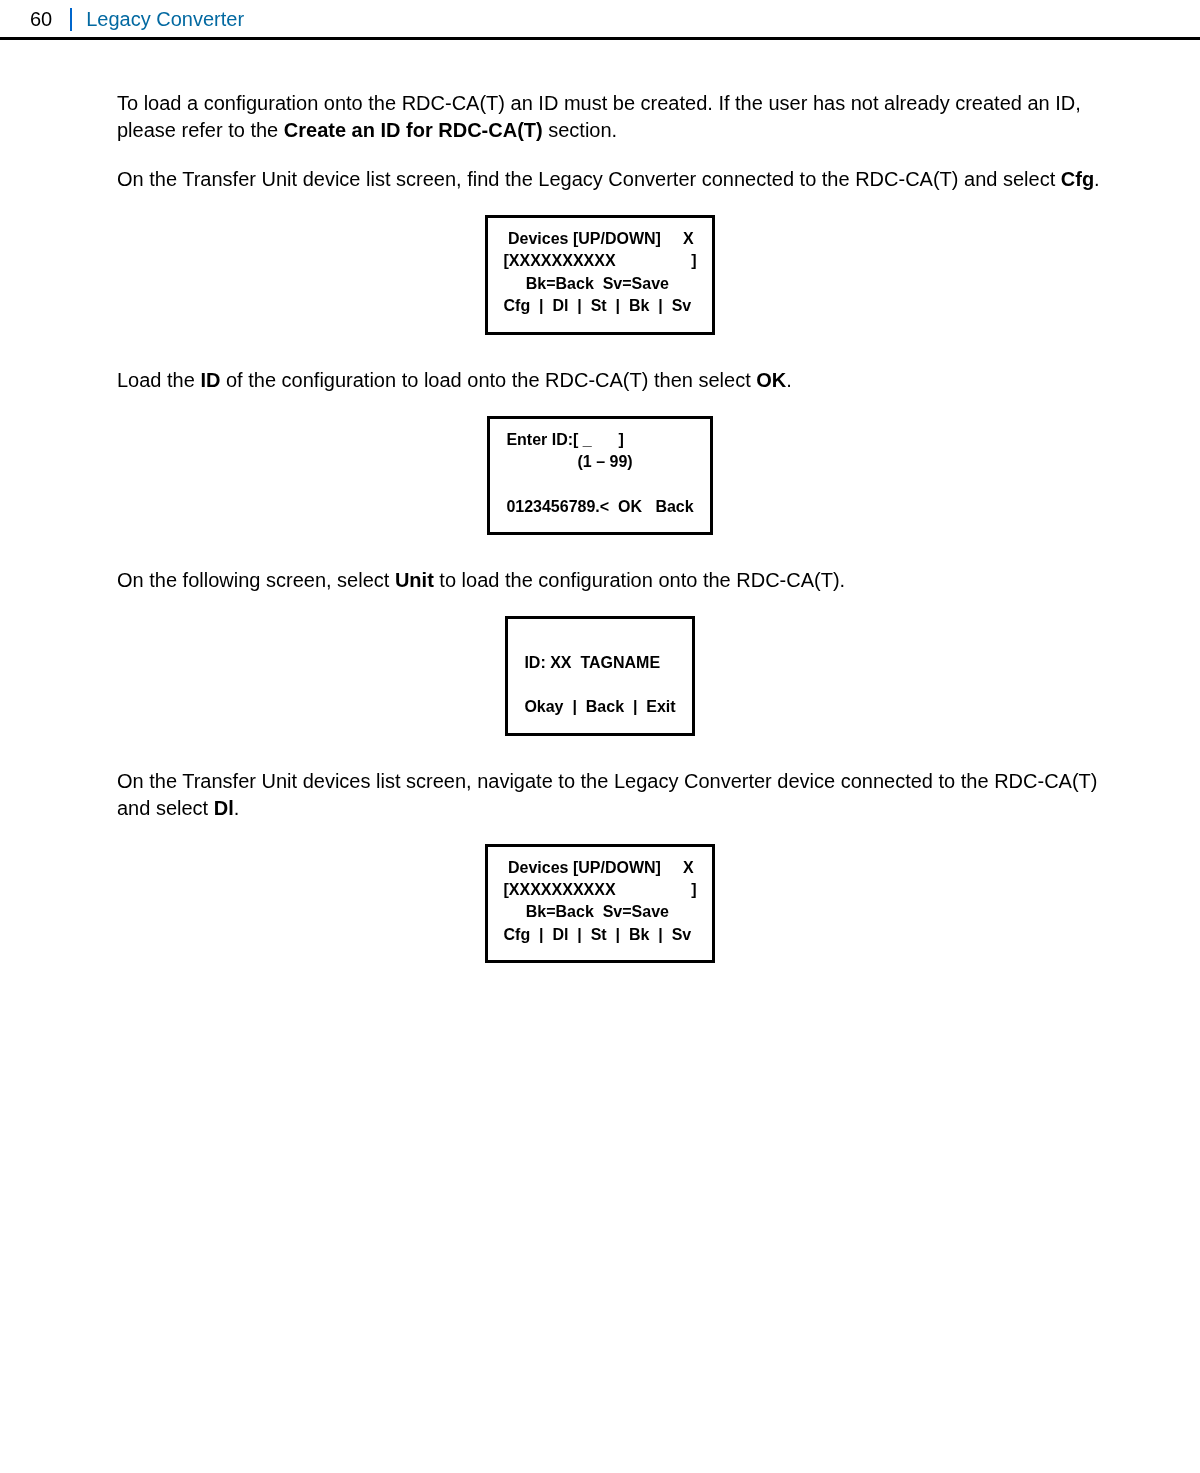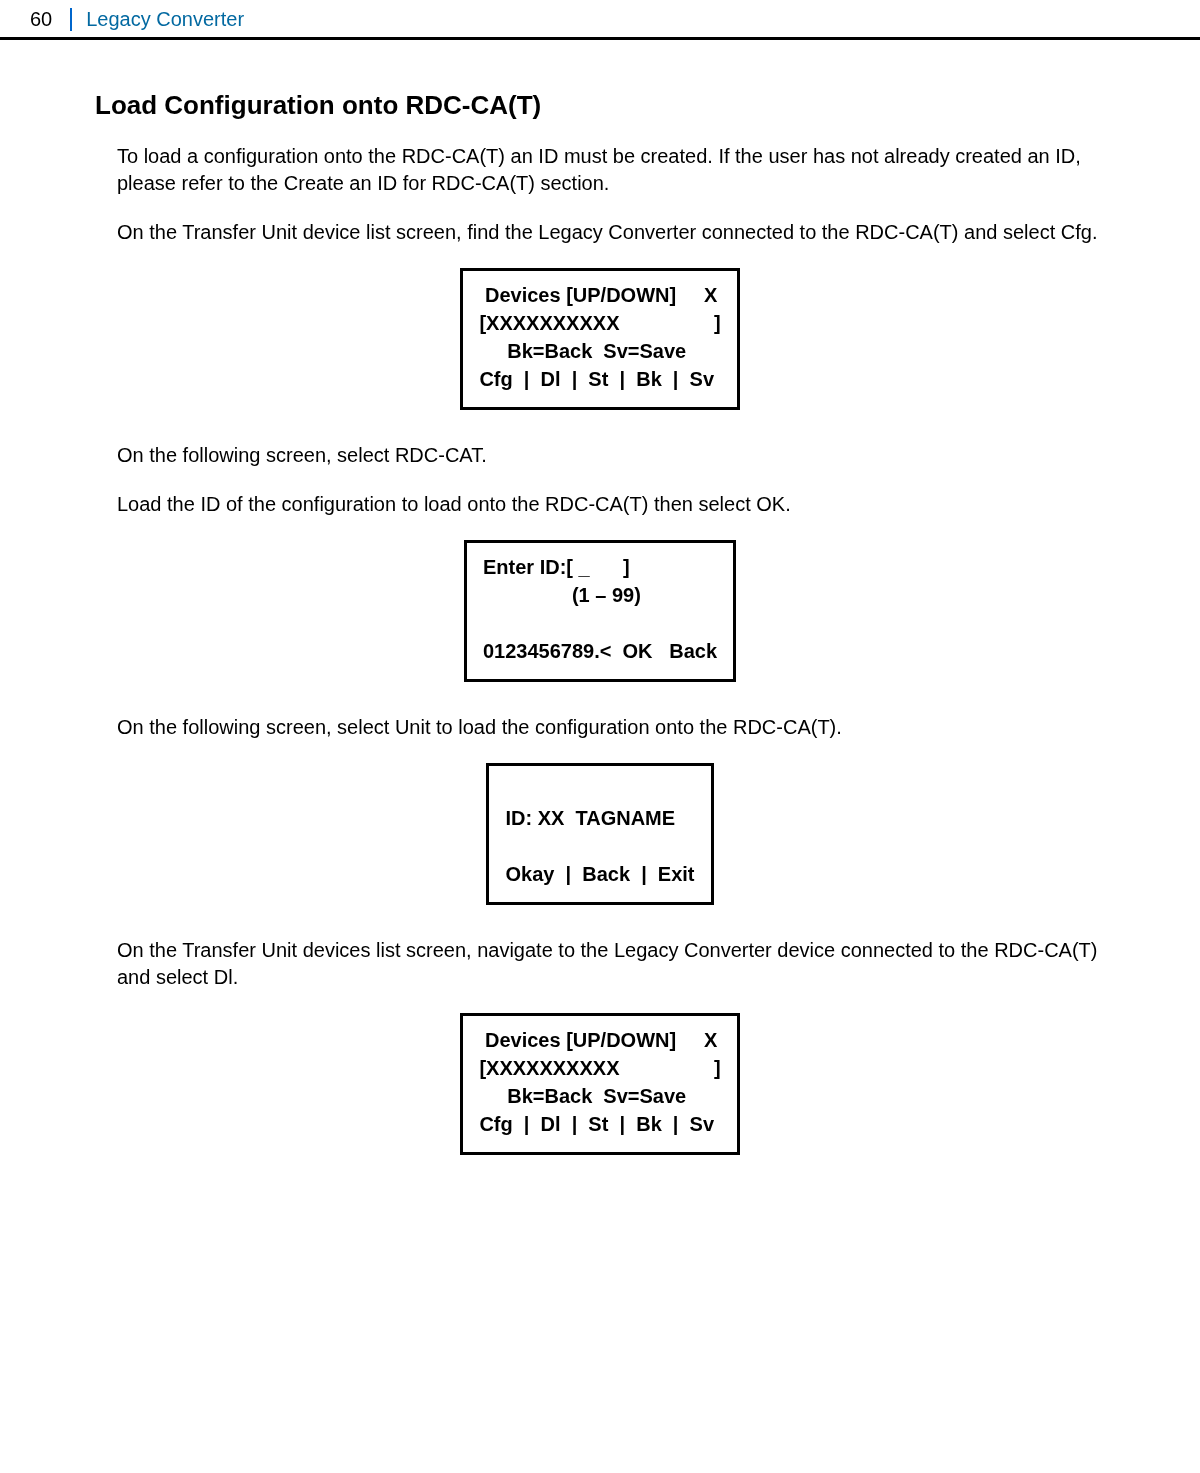--- a/index.html
+++ b/index.html
@@ -33,28 +33,28 @@
       font-size: 26px;
       font-weight: bold;
       margin-bottom: 22px;
     }
     .body-text {
       font-size: 20px;
       line-height: 1.35;
       margin-bottom: 22px;
       padding-left: 22px;
     }
-    .bold { font-weight: normal; }
+    .bold { font-weight: bold; }
     .lcd-figure {
       margin: 0 auto 32px auto;
       border: 3px solid #000;
       padding: 10px 16px 14px 16px;
       font-family: Arial, Helvetica, sans-serif;
       font-weight: bold;
-      font-size: 20px;
+      font-size: 16px;
       line-height: 1.4;
       white-space: pre;
       width: fit-content;
     }
     .section2-heading {
       font-size: 26px;
       font-weight: bold;
       margin-top: 24px;
       margin-bottom: 22px;
     }
@@ -62,38 +62,34 @@
 </head>
 <body>
 
 <div class="page-header">
   <div class="page-number">60</div>
   <div class="header-title">Legacy Converter</div>
 </div>
 
 <div class="content">
 
-  <h2 class="section-heading">Load Configuration onto RDC-CA(T)</h2>
 
   <p class="body-text">
     <span>To load a configuration onto the RDC-CA(T) an ID must be created. If the user has not already created an ID, please refer to the </span><span class="bold">Create an ID for RDC-CA(T)</span><span> section.</span>
   </p>
 
   <p class="body-text">
     <span>On the Transfer Unit device list screen, find the Legacy Converter connected to the RDC-CA(T) and select </span><span class="bold">Cfg</span><span>.</span>
   </p>
 
   <div class="lcd-figure"> Devices [UP/DOWN]     X
 [XXXXXXXXXX                 ]
      Bk=Back  Sv=Save
 Cfg  |  Dl  |  St  |  Bk  |  Sv</div>
 
-  <p class="body-text">
-    <span>On the following screen, select </span><span class="bold">RDC-CAT</span><span>.</span>
-  </p>
 
 
   <p class="body-text">
     <span>Load the </span><span class="bold">ID</span><span> of the configuration to load onto the RDC-CA(T) then select </span><span class="bold">OK</span><span>.</span>
   </p>
 
   <div class="lcd-figure">Enter ID:[ _      ]
                 (1 – 99)
 
 0123456789.&lt;  OK   Back</div>

